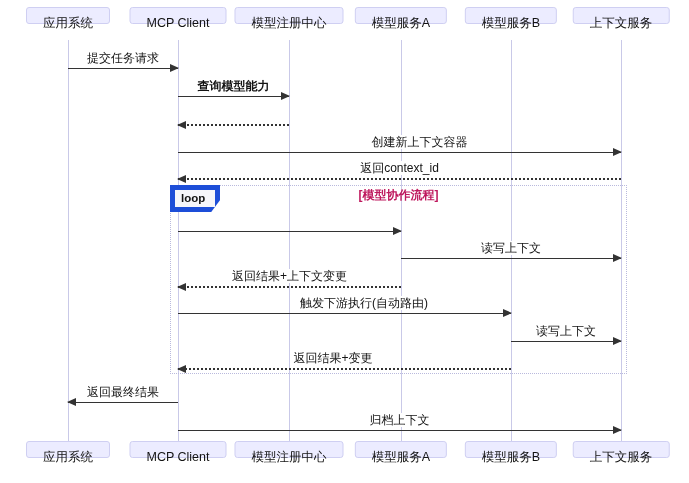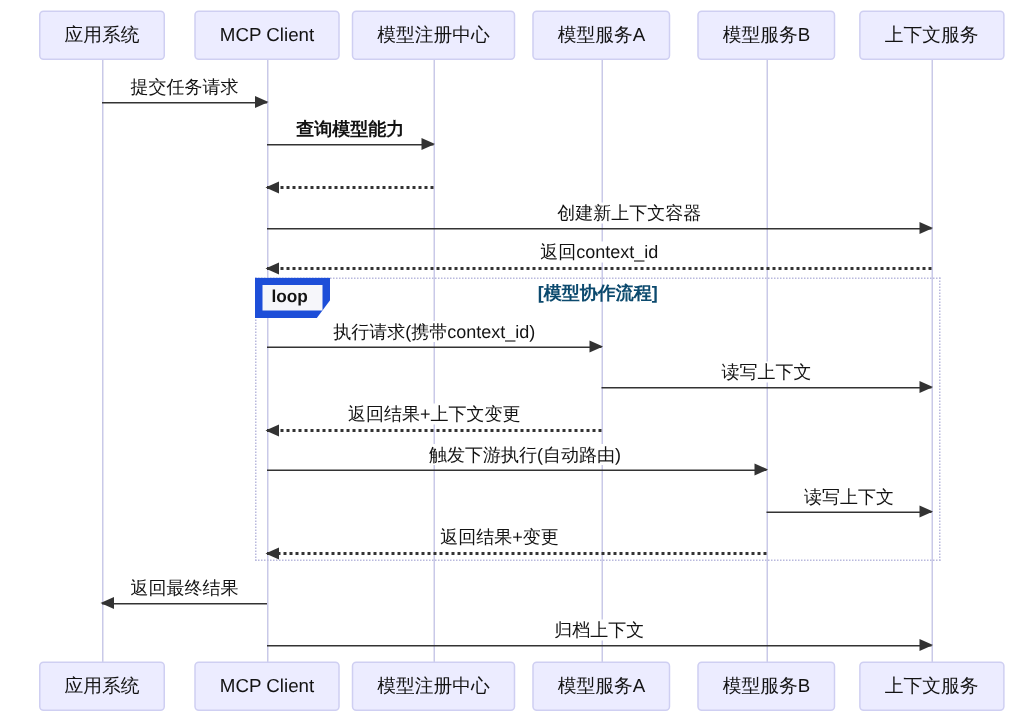--- a/index.html
+++ b/index.html
@@ -3,21 +3,21 @@
 <meta charset="utf-8">
 <style>
   html,body { margin:0; padding:0; background:#ffffff; }
   body { font-family:"Liberation Sans","DejaVu Sans",sans-serif; }
   .stage {
     position:relative; width:689px; height:483px; background:#ffffff;
     overflow:hidden;
   }
   .actor-box {
     position:absolute; transform:translateX(-50%);
-    box-sizing:border-box; min-width:78px; height:33px; line-height:31px;
+    box-sizing:border-box; min-width:78px; height:17px; line-height:31px;
     padding:0 16px; background:#ECECFF; border:1px solid #CFCFF2;
     border-radius:3px; font-size:12.5px; color:#131313; text-align:center;
     white-space:nowrap; z-index:5;
   }
   .lifeline {
     position:absolute; width:1px; background:#C9C9E8; z-index:1;
   }
   .msg-line {
     position:absolute; height:0; border-top:1.6px solid #333333; z-index:3;
   }
@@ -42,21 +42,21 @@
     box-sizing:border-box;
   }
   .loop-label {
     position:absolute; font-size:11.5px; font-weight:bold; color:#131313;
     background:#F6F6FA; border:5px solid #1d4ed8; padding:1px 10px 2px 6px;
     line-height:14px; clip-path:polygon(0 0,100% 0,100% 55%,82% 100%,0 100%);
     z-index:4;
   }
   .loop-title {
     position:absolute; transform:translateX(-50%); font-size:12px;
-    font-weight:bold; color:#0c4a6e; white-space:nowrap; z-index:4;
+    font-weight:bold; color:#be185d; white-space:nowrap; z-index:4;
     line-height:14px;
   }
 </style>
 </head>
 <body>
 
 <div id="diagram" class="stage">
     <div class="lifeline" style="left: 68px; top: 40px; height: 402px;"></div>
     <div class="lifeline" style="left: 178px; top: 40px; height: 402px;"></div>
     <div class="lifeline" style="left: 289px; top: 40px; height: 402px;"></div>
@@ -69,27 +69,26 @@
     <div class="msg-line solid arrow-right" style="left: 68px; top: 68px; width: 110px;"></div>
     <div class="msg-label" style="left: 123px; top: 51px; font-family: Liberation Serif, serif;">提交任务请求</div>
     <div class="msg-line solid arrow-right" style="left: 178px; top: 96px; width: 111px;"></div>
     <div class="msg-label" style="left: 233.5px; top: 79px; font-weight: bold;">查询模型能力</div>
     <div class="msg-line dotted arrow-left" style="left: 178px; top: 124px; width: 111px;"></div>
     <div class="msg-line solid arrow-right" style="left: 178px; top: 152px; width: 443px;"></div>
     <div class="msg-label" style="left: 399.5px; top: 135px; margin-left: 20px;">创建新上下文容器</div>
     <div class="msg-line dotted arrow-left" style="left: 178px; top: 178px; width: 443px;"></div>
     <div class="msg-label" style="left: 399.5px; top: 161px;">返回context_id</div>
     <div class="msg-line solid arrow-right" style="left: 178px; top: 231px; width: 223px;"></div>
-    <div class="msg-label" style="left: 289.5px; top: 214px;">执行请求(携带context_id)</div>
     <div class="msg-line solid arrow-right" style="left: 401px; top: 258px; width: 220px;"></div>
     <div class="msg-label" style="left: 511px; top: 241px;">读写上下文</div>
     <div class="msg-line dotted arrow-left" style="left: 178px; top: 286px; width: 223px;"></div>
     <div class="msg-label" style="left: 289.5px; top: 269px;">返回结果+上下文变更</div>
     <div class="msg-line solid arrow-right" style="left: 178px; top: 313px; width: 333px;"></div>
-    <div class="msg-label" style="left: 350px; top: 296px; text-align: center;">触发下游执行(自动路由)</div>
+    <div class="msg-label" style="left: 364px; top: 296px; text-align: center;">触发下游执行(自动路由)</div>
     <div class="msg-line solid arrow-right" style="left: 511px; top: 341px; width: 110px;"></div>
     <div class="msg-label" style="left: 566px; top: 324px;">读写上下文</div>
     <div class="msg-line dotted arrow-left" style="left: 178px; top: 368px; width: 333px;"></div>
     <div class="msg-label" style="left: 333px; top: 351px;">返回结果+变更</div>
     <div class="msg-line solid arrow-left" style="left: 68px; top: 402px; width: 110px;"></div>
     <div class="msg-label" style="left: 123px; top: 385px;">返回最终结果</div>
     <div class="msg-line solid arrow-right" style="left: 178px; top: 430px; width: 443px;"></div>
     <div class="msg-label" style="left: 399.5px; top: 413px;">归档上下文</div>
     <div class="actor-box" style="left: 68px; top: 7px;">应用系统</div>
     <div class="actor-box" style="left: 68px; top: 441px;">应用系统</div>

